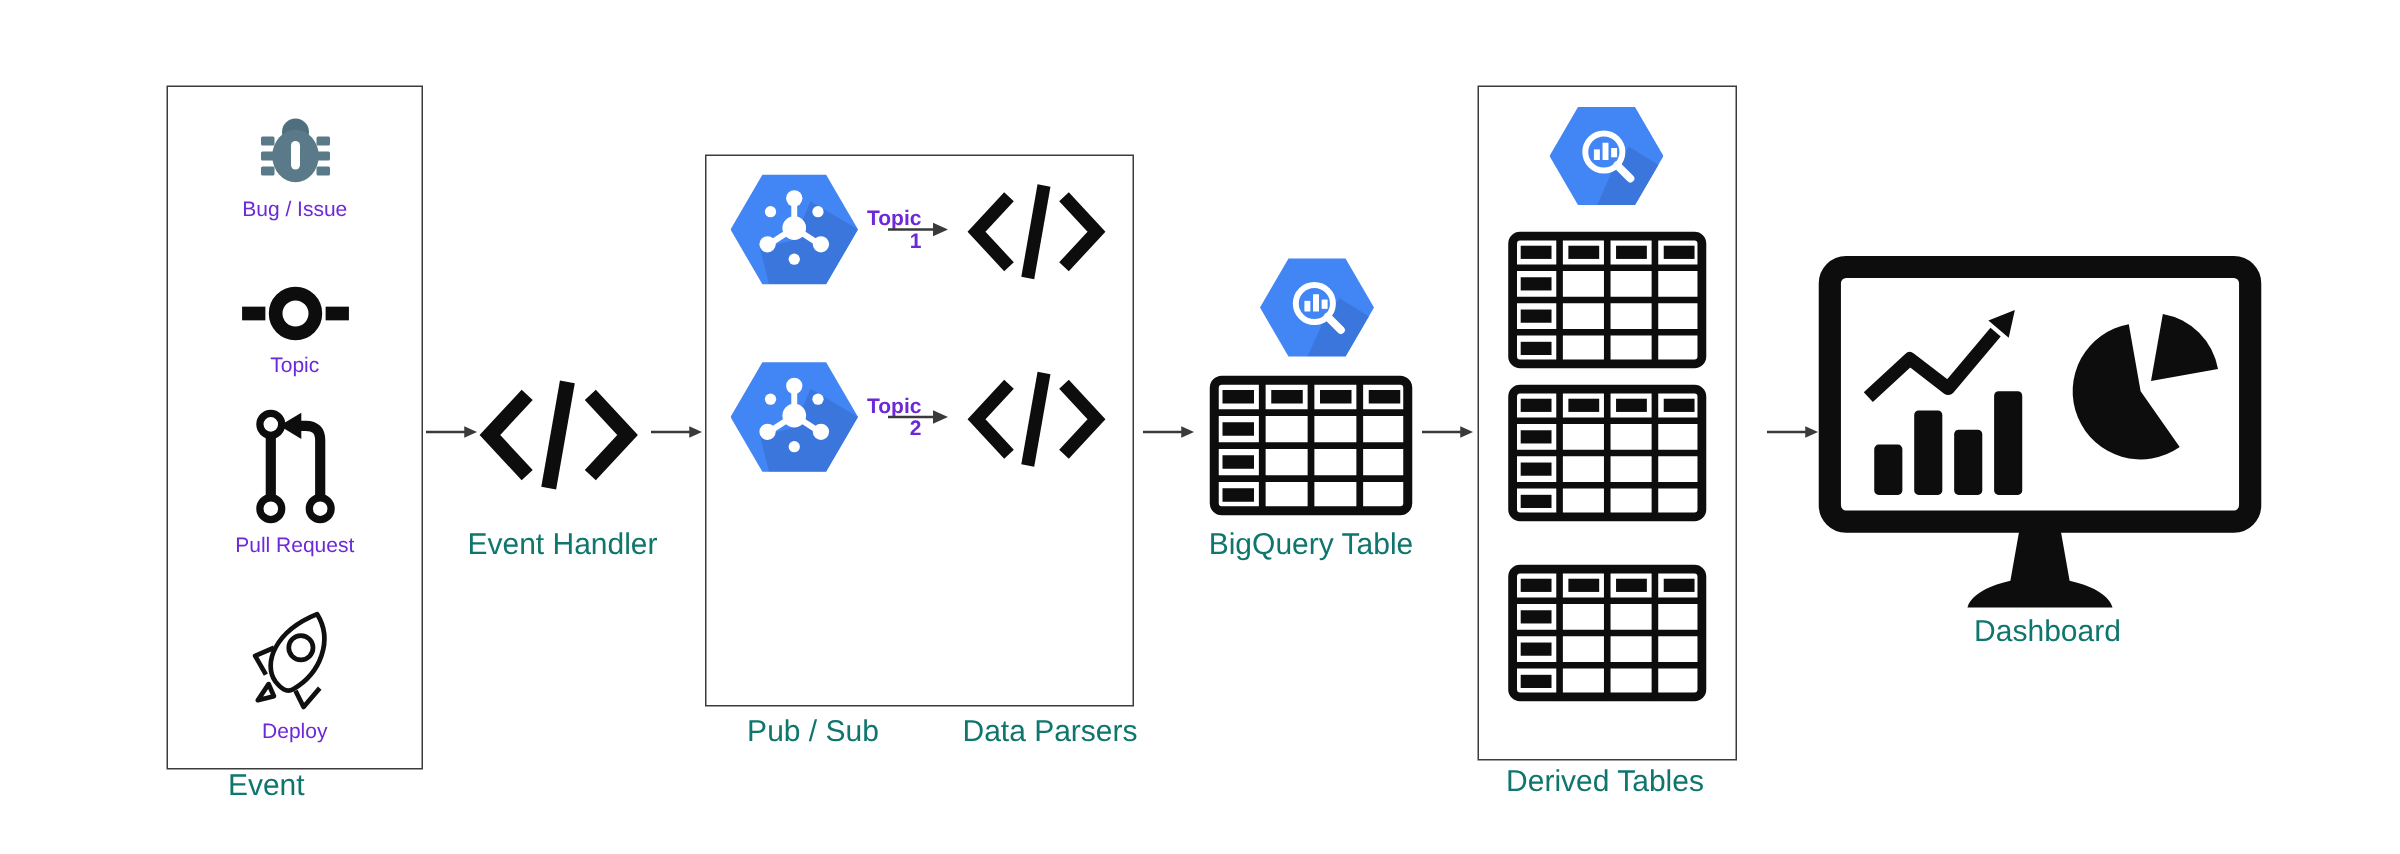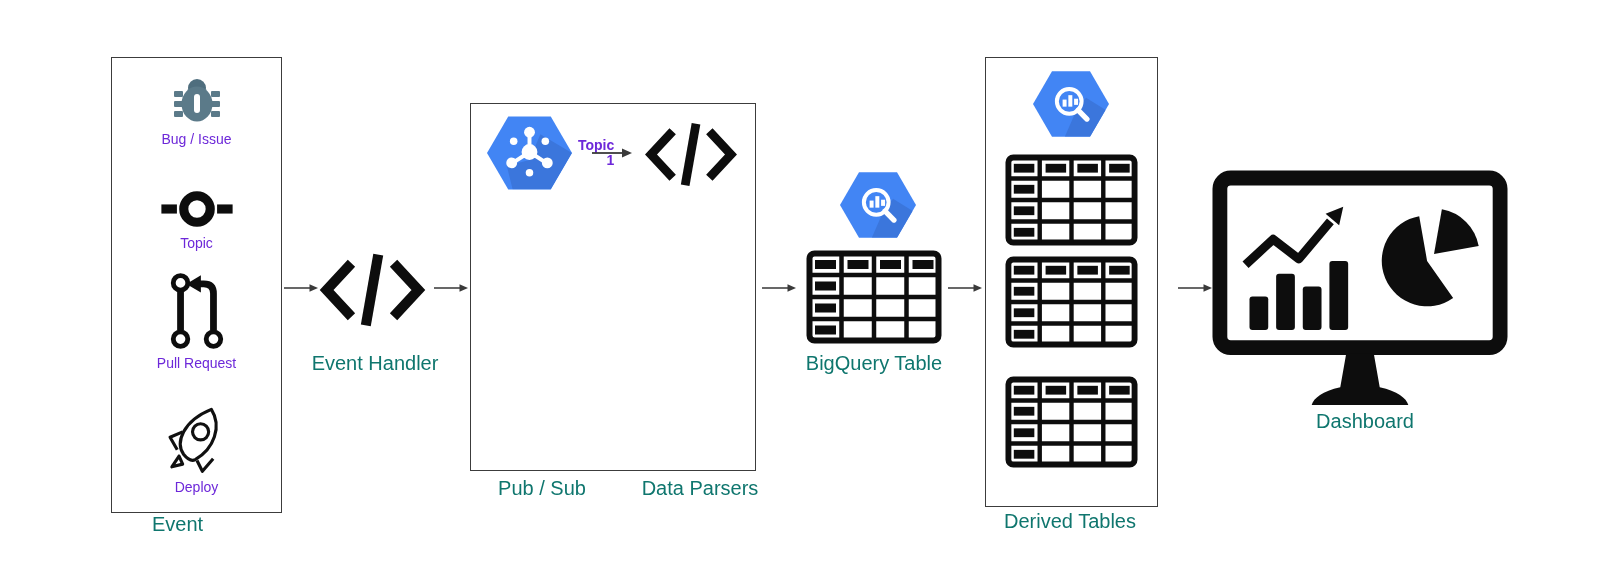--- a/index.html
+++ b/index.html
@@ -192,20 +192,40 @@
             <use href="#sym-arrow"></use>
           </svg>
       </span>
       <span>
         <svg width="100" height="77">
             <use href="#sym-code"></use>
           </svg>
       </span>
     </div>
 
+    <div class="topic-row" style="top:137px;">
+      <div class="topic-cell">
+        <span>
+          <svg width="85" height="74">
+              <use href="#sym-pubsub"></use>
+            </svg>
+        </span>
+        <span class="lbl-sm">Topic 2</span>
+      </div>
+      <span class="row-arrow">
+        <svg width="42" height="12">
+            <use href="#sym-arrow"></use>
+          </svg>
+      </span>
+      <span>
+        <svg width="100" height="77">
+            <use href="#sym-code"></use>
+          </svg>
+      </span>
+    </div>
 
   </div>
   <div class="lbl-lg" style="left:472px;top:477px;width:140px;">Pub / Sub</div>
   <div class="lbl-lg" style="left:625px;top:477px;width:150px;">Data Parsers</div>
 
   <span class="abs" style="left:762px;top:282px;">
     <svg width="34" height="12">
         <use href="#sym-arrow"></use>
       </svg>
   </span>

